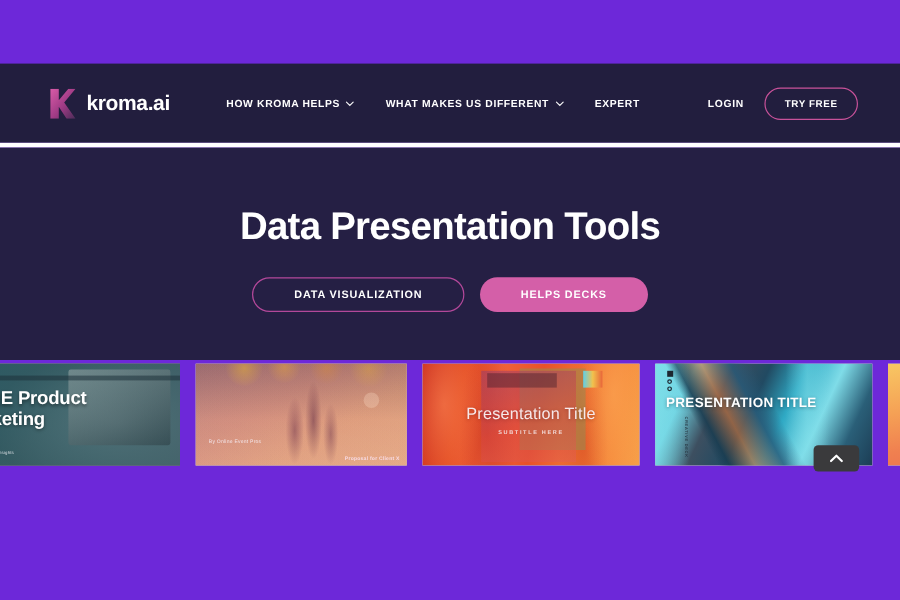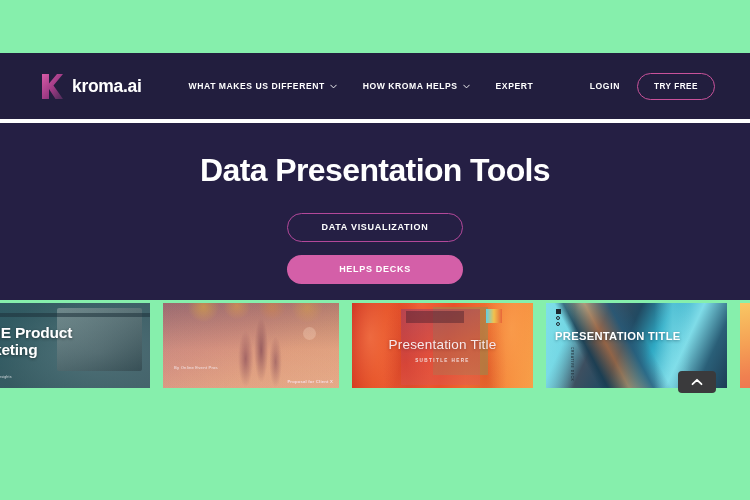--- a/index.html
+++ b/index.html
@@ -9,21 +9,21 @@
     height: 500px;
     overflow: hidden;
     background: #ffffff;
     font-family: "Liberation Sans", sans-serif;
   }
 
   #page {
     position: relative;
     width: 750px;
     height: 500px;
-    background: #86efac;
+    background: #6d28d9;
   }
 
   
   .site-header {
     position: absolute;
     left: 0; top: 53px;
     width: 750px; height: 66px;
     background: #221e3e;
     display: flex;
     align-items: center;
@@ -118,33 +118,32 @@
     position: absolute;
     left: 0; top: 123px;
     width: 750px; height: 177px;
     background: #251f44;
     display: flex;
     flex-direction: column;
     align-items: center;
   }
 
   .hero-title {
-    margin-top: 29px;
+    margin-top: 47px;
     color: #ffffff;
     font-size: 32px;
     font-weight: bold;
     letter-spacing: -0.6px;
     text-align: center;
   }
 
   .hero-actions {
     margin-top: 24px;
     display: flex;
     gap: 13px;
-    flex-direction: column;
   }
 
   .pill {
     border-radius: 40px;
     font-size: 9px;
     font-weight: bold;
     letter-spacing: 0.7px;
     padding: 0 34px;
     height: 29px;
     line-height: 27px;
@@ -448,27 +447,27 @@
             <stop offset="100%" stop-color="#4b2c58"></stop>
           </linearGradient>
         </defs>
         <path d="M2 0 H9 V9.5 L17 0 H23 L13.5 11.5 L23 25 H15.5 L9 15 V25 H2 Z" fill="url(#kgrad)"></path>
       </svg>
       <span class="brand-name">kroma.ai</span>
     </a>
 
     <nav class="main-nav">
       <div class="nav-item">
-        <span>WHAT MAKES US DIFFERENT</span>
+        <span>HOW KROMA HELPS</span>
         <svg class="caret" viewBox="0 0 10 6">
           <path d="M1 1 L5 5 L9 1" fill="none" stroke="#ffffff" stroke-width="1.4" stroke-linecap="round"></path>
         </svg>
       </div>
       <div class="nav-item">
-        <span>HOW KROMA HELPS</span>
+        <span>WHAT MAKES US DIFFERENT</span>
         <svg class="caret" viewBox="0 0 10 6">
           <path d="M1 1 L5 5 L9 1" fill="none" stroke="#ffffff" stroke-width="1.4" stroke-linecap="round"></path>
         </svg>
       </div>
       <div class="nav-item">
         <span>EXPERT</span>
       </div>
     </nav>
 
     <div class="header-right">

